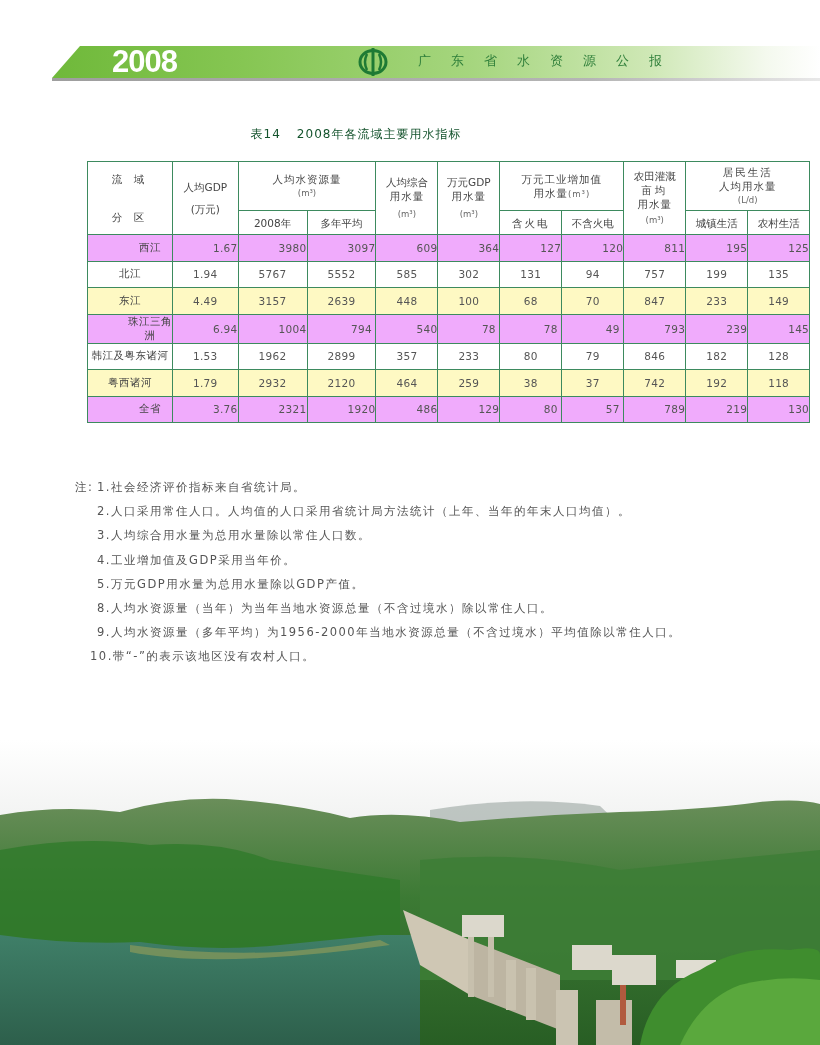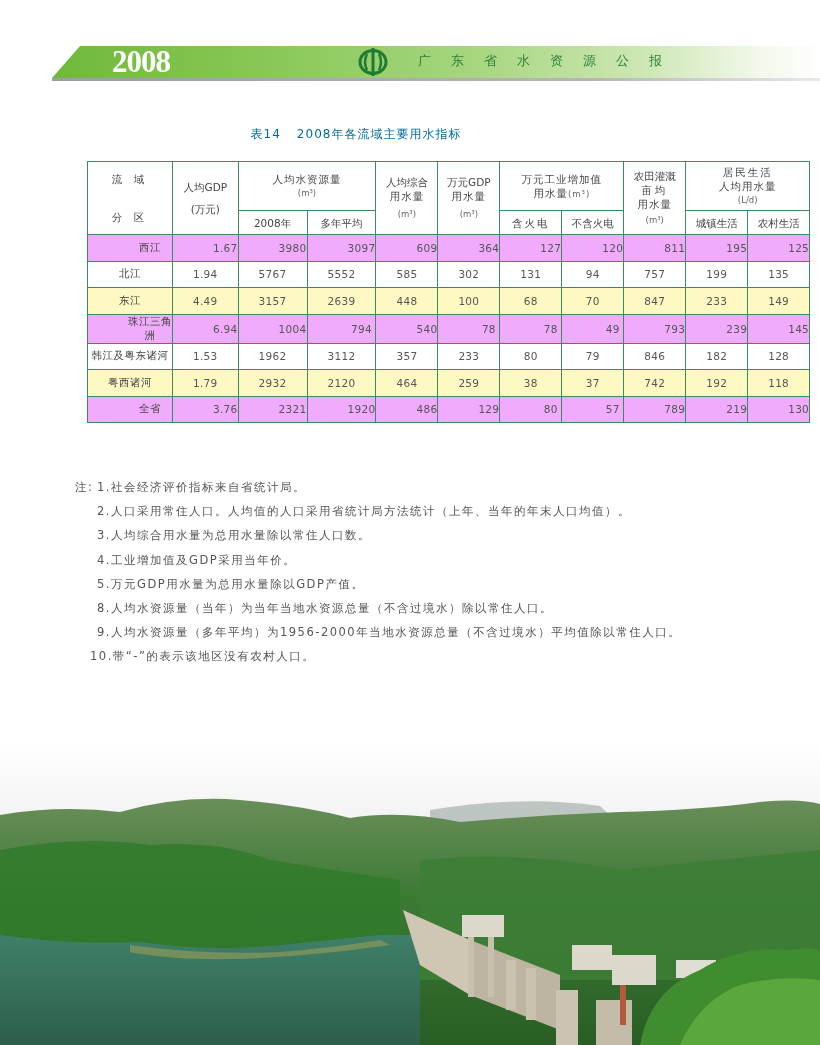--- a/index.html
+++ b/index.html
@@ -10,35 +10,35 @@
   .header-band {
     position: absolute; left: 52px; top: 46px; width: 768px; height: 32px;
     background: linear-gradient(90deg, #6fb93a 0%, #86c653 25%, #a6d67f 55%, #cfe8b6 78%, #f4f9ee 93%, #ffffff 100%);
     clip-path: polygon(28px 0, 100% 0, 100% 100%, 0 100%);
   }
   .header-shadow {
     position: absolute; left: 52px; top: 78px; width: 768px; height: 3px;
     background: linear-gradient(90deg, #9e9e9e 0%, #b5b5b5 70%, #e8e8e8 100%);
   }
   .header-year {
-    position: absolute; left: 112px; top: 45px; font-family: Liberation Serif, serif;
+    position: absolute; left: 112px; top: 45px; font-family: Liberation Sans, sans-serif;
     font-size: 31px; font-weight: bold; color: #ffffff; letter-spacing: -1px; line-height: 34px;
   }
   .header-logo {
     position: absolute; left: 358px; top: 47px; width: 30px; height: 30px;
   }
   .header-title {
     position: absolute; left: 418px; top: 51px; font-size: 13px; color: #2f7f3a;
     letter-spacing: 20px; line-height: 20px; white-space: nowrap;
   }
 
   
   .table-title {
     position: absolute; left: 0; width: 712px; top: 126px; text-align: center;
-    font-size: 12px; color: #0369a1; letter-spacing: 1px;
+    font-size: 12px; color: #14532d; letter-spacing: 1px;
   }
   .table-title .num { margin-right: 16px; }
 
   
   .data-table {
     position: absolute; left: 87px; top: 161px; border-collapse: collapse;
     font-size: 10.5px; color: #555;
     border: 1.5px solid #3d8a5e;
   }
   .data-table th, .data-table td {
@@ -198,21 +198,21 @@
         <td>78</td>
         <td>49</td>
         <td>793</td>
         <td>239</td>
         <td>145</td>
       </tr>
       <tr class="row-white">
         <td class="region">韩江及粤东诸河</td>
         <td>1.53</td>
         <td>1962</td>
-        <td>3112</td>
+        <td>2899</td>
         <td>357</td>
         <td>233</td>
         <td>80</td>
         <td>79</td>
         <td>846</td>
         <td>182</td>
         <td>128</td>
       </tr>
       <tr class="row-light">
         <td class="region">粤西诸河</td>

